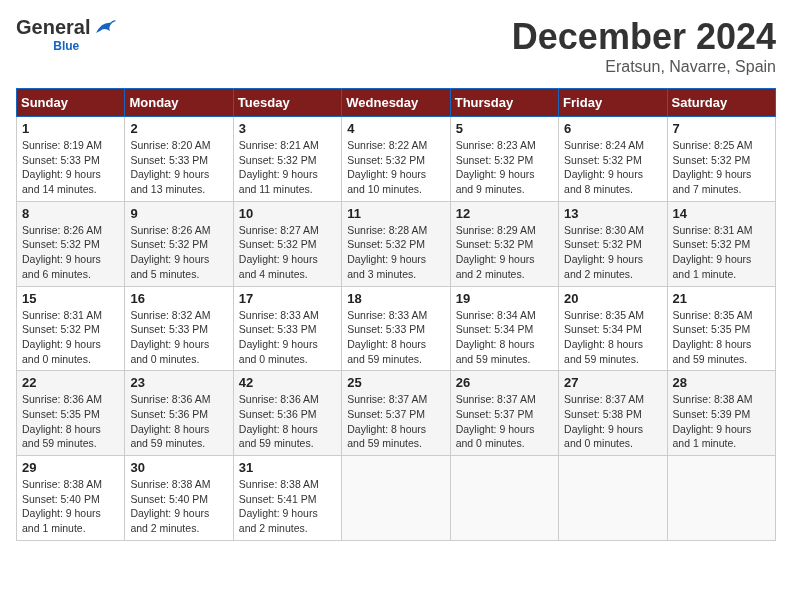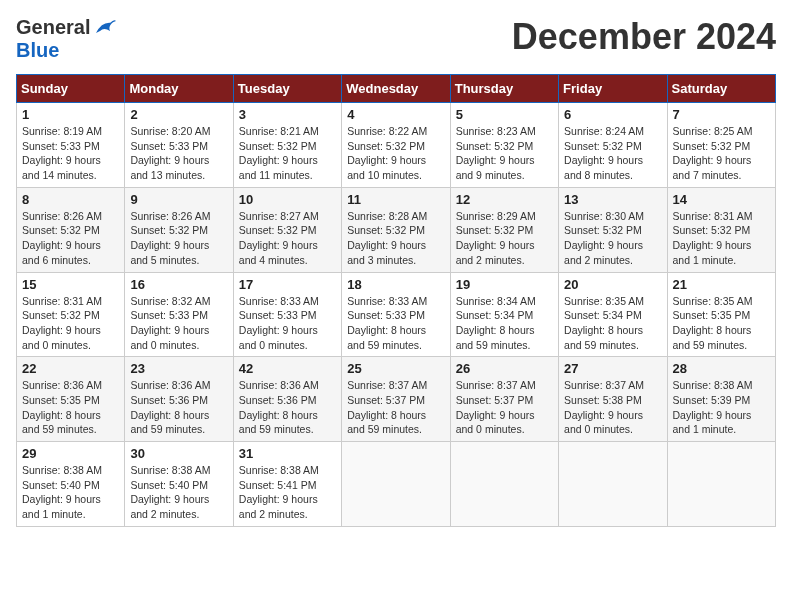--- a/index.html
+++ b/index.html
@@ -12,21 +12,21 @@
     }
     .header {
       display: flex;
       justify-content: space-between;
       align-items: flex-start;
       margin-bottom: 12px;
     }
     .logo {
       display: flex;
       flex-direction: column;
-      align-items: flex-start;
+      align-items: center;
     }
     .title-block {
       text-align: right;
     }
     .month-title {
       font-size: 36px;
       font-weight: bold;
       color: #333;
       margin-left: 16px;
     }
@@ -78,21 +78,21 @@
       display: flex;
       align-items: center;
       gap: 2px;
     }
     .logo-general {
       font-size: 20px;
       font-weight: bold;
       color: #333;
     }
     .logo-blue-text {
-      font-size: 20px;
+      font-size: 12px;
       font-weight: bold;
       color: #1565c0;
     }
     .bird-svg {
       margin-left: 2px;
     }
   </style>
 </head>
 <body>
 
@@ -102,20 +102,21 @@
       <span class="logo-general">General</span>
       <svg class="bird-svg" width="22" height="18" viewBox="0 0 22 18">
         <path d="M2 14 Q8 2 18 4 Q14 8 16 12 Q10 8 6 12 Z" fill="#1565c0"></path>
         <path d="M16 4 Q20 0 22 2 Q19 3 18 4 Z" fill="#1565c0"></path>
       </svg>
     </div>
     <span class="logo-blue-text">Blue</span>
   </div>
   <div class="title-block">
     <div class="month-title">December 2024</div>
+    <div class="location-title">Eratsun, Navarre, Spain</div>
   </div>
 </div>
 
 <table class="calendar">
   <thead>
     <tr id="weekday-header">
         <th>Sunday</th>
         <th>Monday</th>
         <th>Tuesday</th>
         <th>Wednesday</th>

